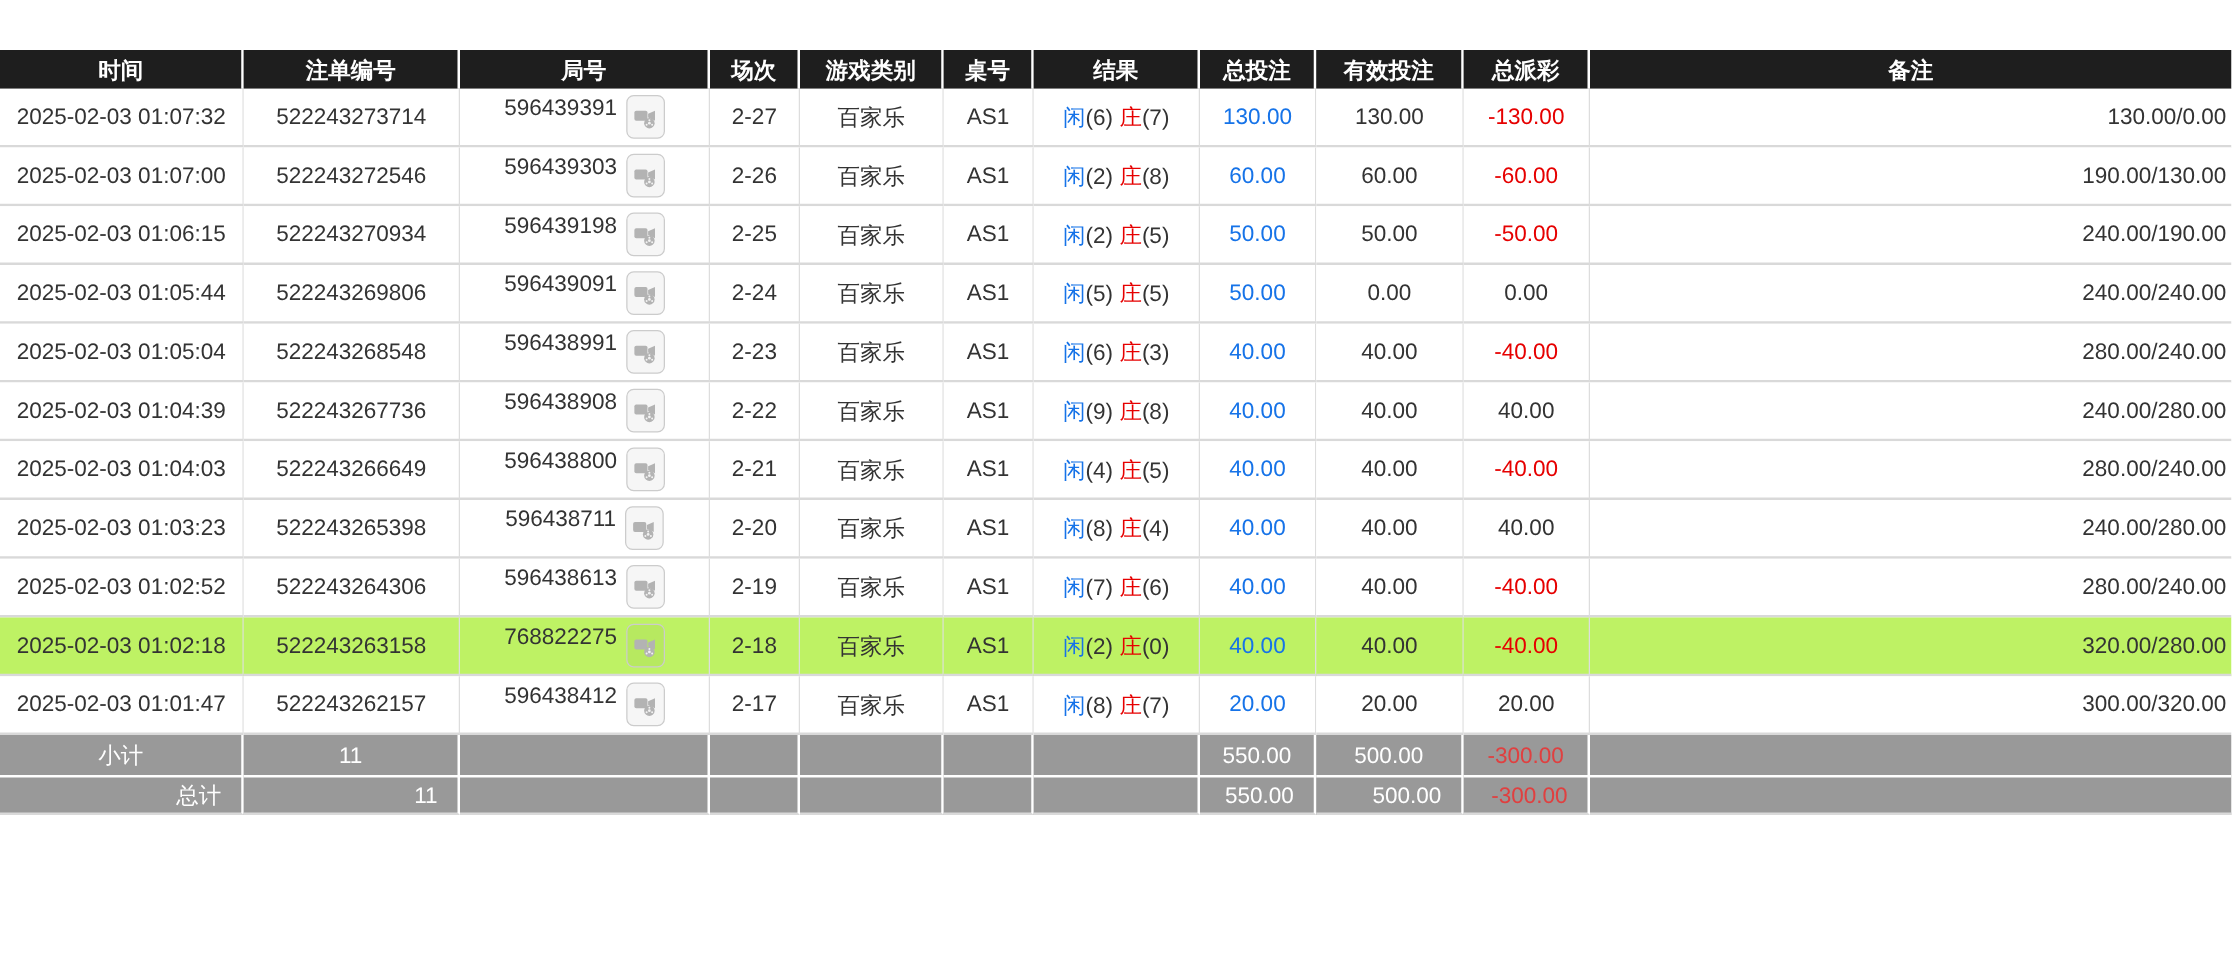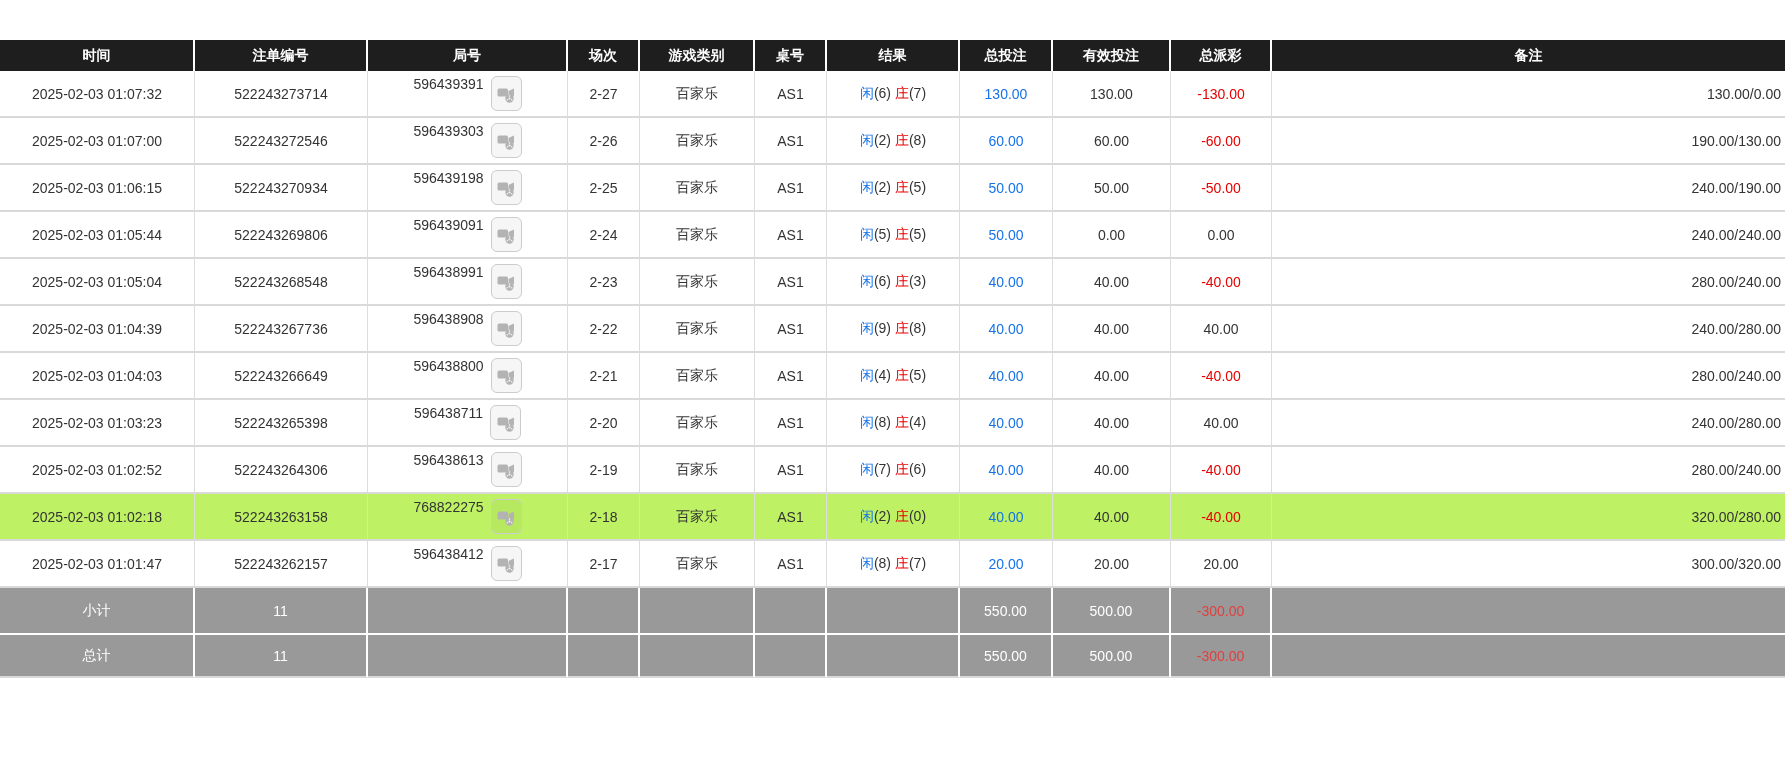--- a/index.html
+++ b/index.html
@@ -9,21 +9,21 @@
     background: #ffffff;
     font-family: "Liberation Sans", "DejaVu Sans", sans-serif;
     overflow: hidden;
   }
   .table-wrap { padding-top: 40px; }
   table.records {
     width: 1785px;
     border-collapse: separate;
     border-spacing: 0;
     table-layout: fixed;
-    font-size: 14px;
+    font-size: 18px;
     color: #333333;
   }
   
   thead th {
     background: #1e1e1e;
     color: #ffffff;
     font-weight: 700;
     height: 31px;
     text-align: center;
     vertical-align: middle;
@@ -62,28 +62,28 @@
   }
   .video-btn svg { display: block; }
   .blue { color: #1673e8; }
   .red { color: #e60000; }
   .player-label { color: #1673e8; }
   .banker-label { color: #e60000; }
   
   tfoot td {
     background: #999999;
     color: #ffffff;
-    height: 45px;
+    height: 32px;
     text-align: center;
     vertical-align: middle;
     border-right: 2px solid #ffffff;
     padding: 0 16px;
   }
   tfoot td:last-child { border-right: none; }
-  tfoot tr.grand td { border-top: 2px solid #ffffff; }
+  tfoot tr.grand td { border-top: 2px solid #ffffff; text-align: right; }
   tfoot tr:last-child td { border-bottom: 2px solid #d9d9d9; }
   tfoot td.neg { color: #e04040; margin-left: 18px; }
 </style>
 </head>
 <body>
 
 <div class="table-wrap">
   <table class="records">
     <colgroup>
       <col style="width:195px">

